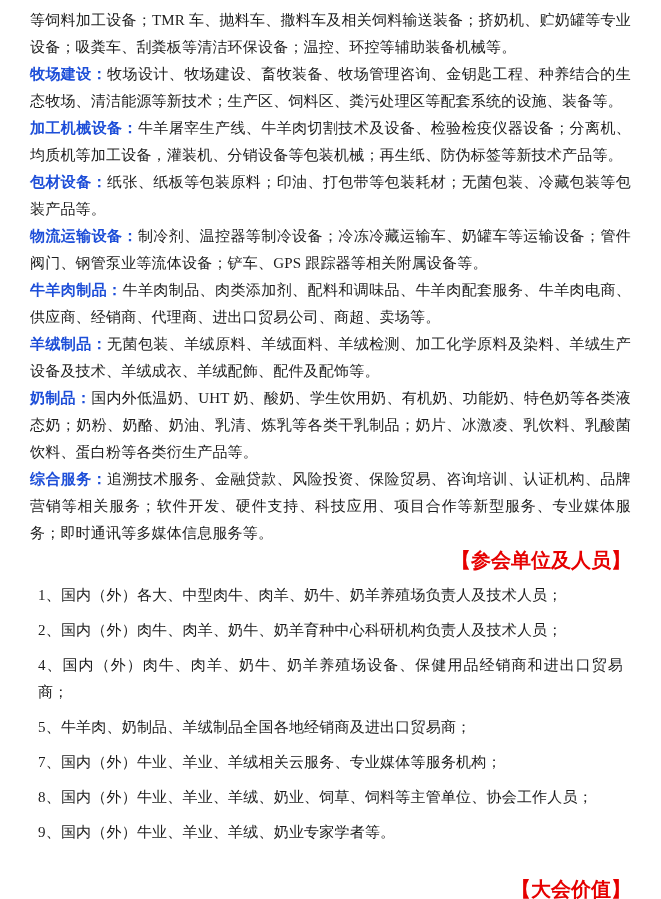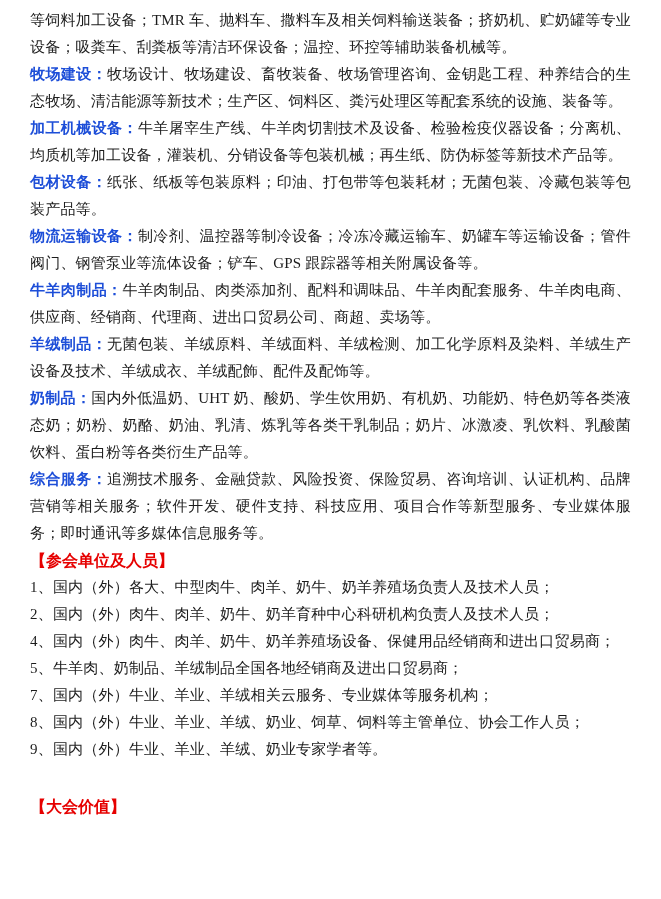--- a/index.html
+++ b/index.html
@@ -30,26 +30,26 @@
     letter-spacing: 0.2px;
   }
   .cat-label {
     color: #1d4ed8;
     font-weight: bold;
   }
   .section-heading {
     margin: 0;
     color: #e60000;
     font-weight: bold;
-    font-size: 16px;
+    font-size: 20px;
     line-height: 27px;
-    text-align: left;
+    text-align: right;
   }
   .attendee-item {
-    margin: 0;
+    margin: 8px;
     font-size: 15px;
     line-height: 27px;
     text-align: justify;
     letter-spacing: 0.2px;
   }
   .value-heading {
     margin-top: 30px;
   }
 </style>
 </head>

